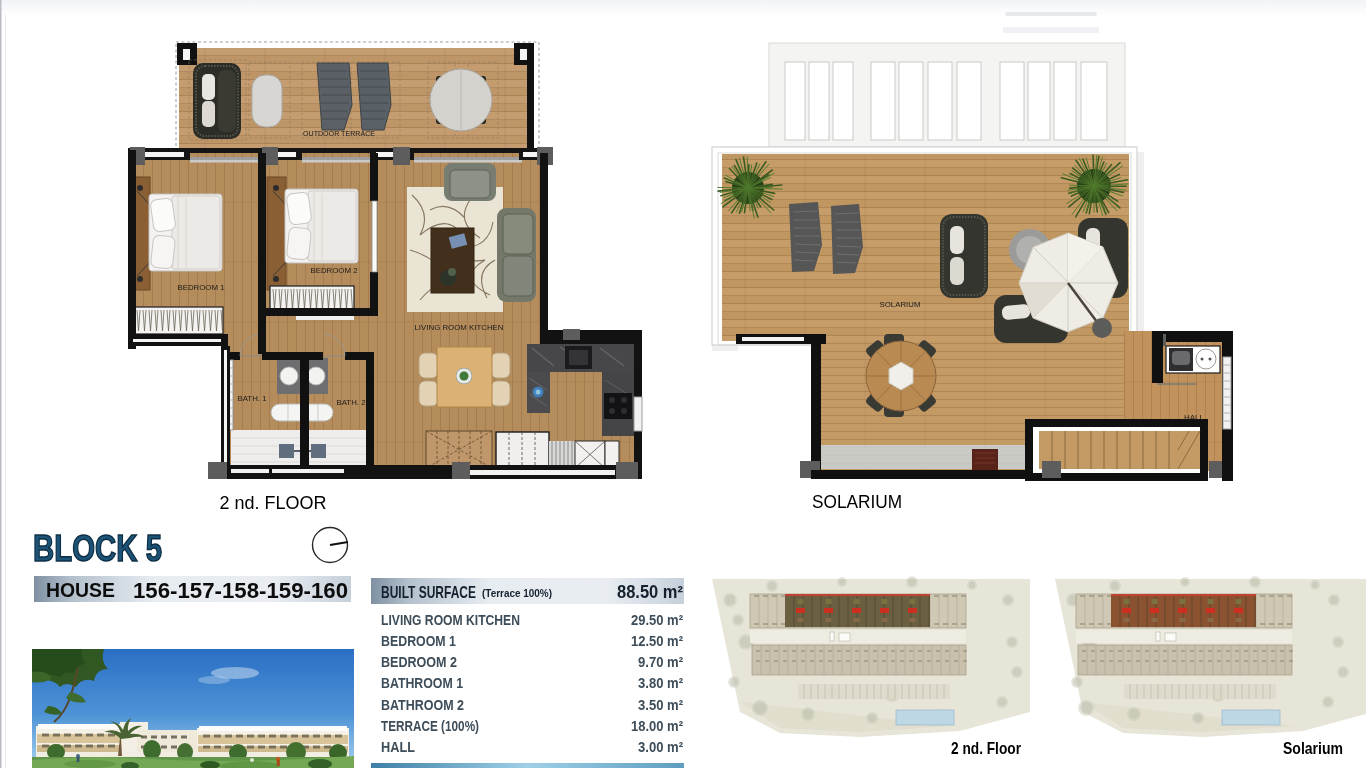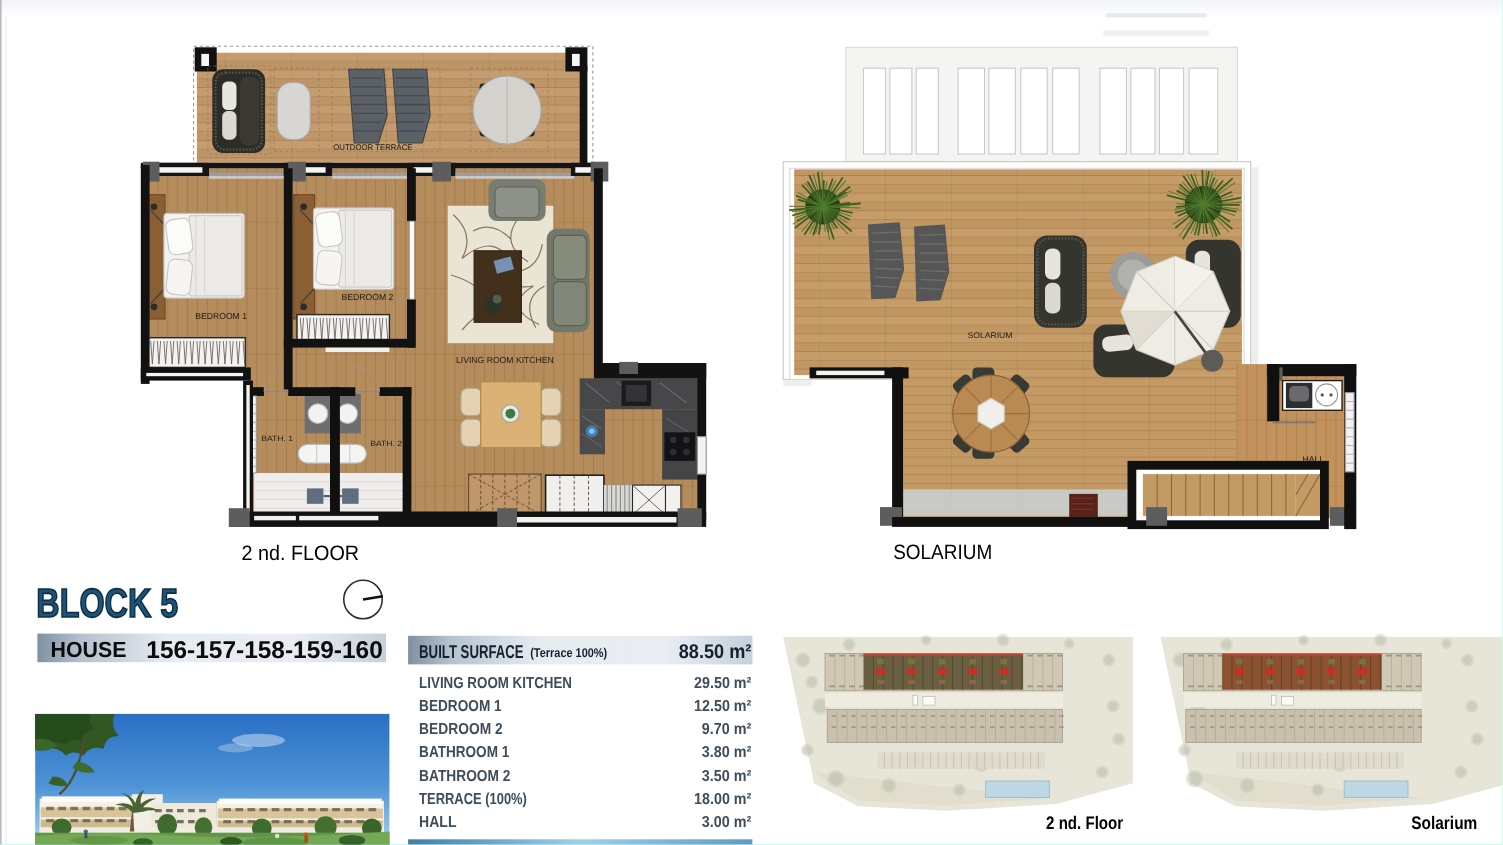--- a/index.html
+++ b/index.html
@@ -1,17 +1,17 @@
 <!DOCTYPE html>
 <html><head>
 <meta charset="utf-8">
 <style>
 html,body{margin:0;padding:0;background:#fff;}
 *{font-family:"Liberation Sans",sans-serif;}
-#page{position:relative;width:1366px;height:768px;overflow:hidden;background:#5eead4;}
+#page{position:relative;width:1366px;height:768px;overflow:hidden;background:#14b8a6;}
 </style>
 </head>
 <body>
 <div id="page">
 <svg width="1366" height="768" viewBox="0 0 1366 768" xmlns="http://www.w3.org/2000/svg">
 <defs>
 <linearGradient id="topband" x1="0" y1="0" x2="0" y2="1">
 <stop offset="0" stop-color="#f2f3f7"></stop>
           <stop offset="1" stop-color="#ffffff"></stop>
 </linearGradient>

